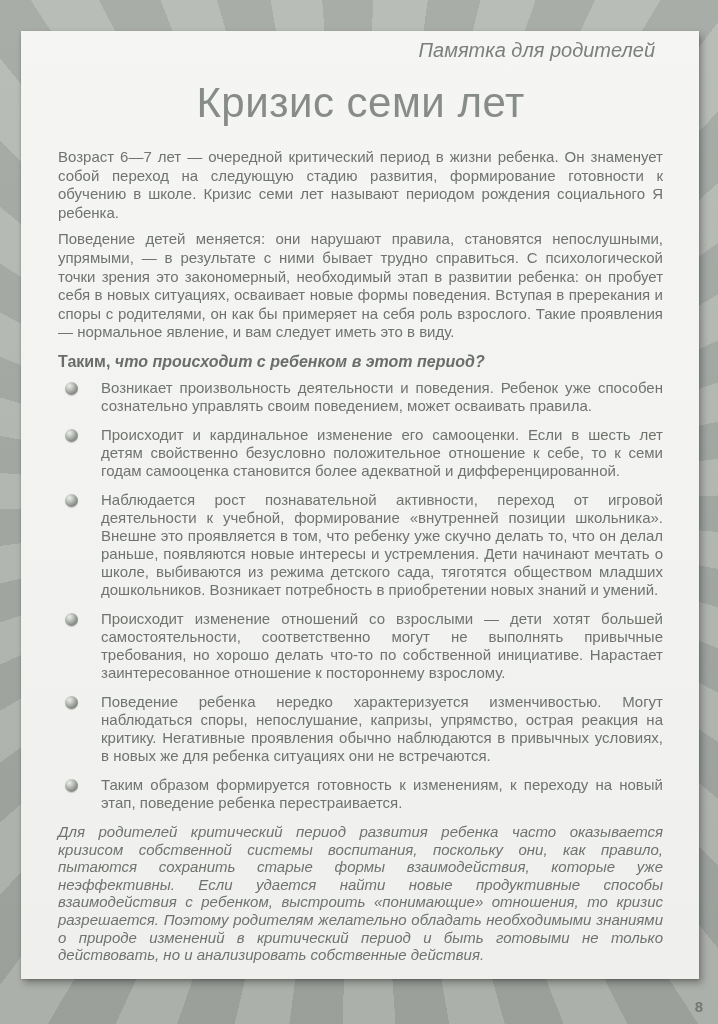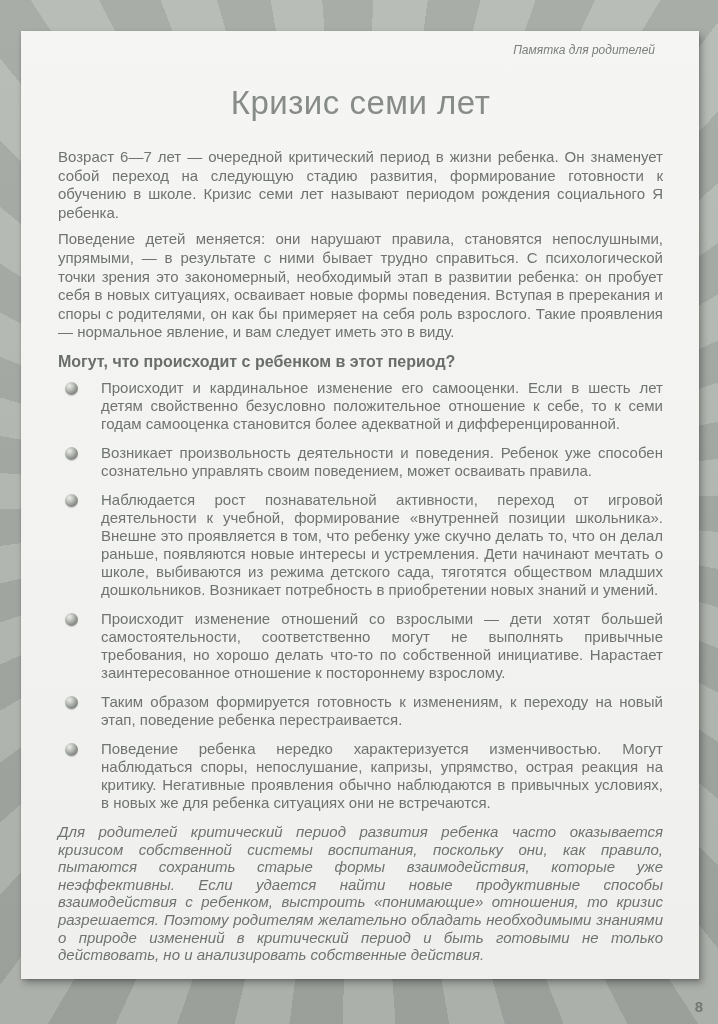--- a/index.html
+++ b/index.html
@@ -31,49 +31,49 @@
     background: linear-gradient(180deg, #f5f5f3 0%, #f2f2f0 60%, #efefed 100%);
     box-shadow: 3px 4px 7px rgba(0,0,0,0.30), 0 1px 2px rgba(0,0,0,0.18);
     box-sizing: border-box;
     padding: 10px 36px 14px 37px;
     overflow: hidden;
     z-index: 1;
   }
   .header-note {
     text-align: right;
     font-style: italic;
-    font-size: 12px;
+    font-size: 20px;
     line-height: 18px;
     color: #7b807c;
     padding-right: 8px;
   }
   .doc-title {
     margin: 24px 0 25px;
     text-align: center;
-    font-size: 33px;
+    font-size: 42px;
     font-weight: 400;
     line-height: 40px;
     letter-spacing: 0.5px;
     color: #878c88;
   }
   .para {
     margin: 0 0 8px;
     font-size: 15px;
     line-height: 18.6px;
     color: #6f746f;
     text-align: justify;
   }
   .q-heading {
     margin: 10px 0 7px;
     font-size: 16px;
     font-weight: 700;
     line-height: 20px;
     color: #696e6a;
   }
-  .q-heading .q-part { }
+  .q-heading .q-part { font-style: italic; }
   ul.points {
     list-style: none;
     margin: 0; padding: 0;
   }
   ul.points li {
     position: relative;
     margin: 0 0 11px;
     padding-left: 43px;
     font-size: 15px;
     line-height: 18px;
@@ -122,47 +122,47 @@
 
     <div class="header-note">Памятка для родителей</div>
 
     <h1 class="doc-title">Кризис семи лет</h1>
 
     <p class="para">Возраст 6—7 лет — очередной критический период в жизни ребенка. Он знаменует собой переход на следующую стадию развития, формирование готовности к обучению в школе. Кризис семи лет называют периодом рождения социального Я ребенка.</p>
 
     <p class="para">Поведение детей меняется: они нарушают правила, становятся непослушными, упрямыми, — в результате с ними бывает трудно справиться. С психологической точки зрения это закономерный, необходимый этап в развитии ребенка: он пробует себя в новых ситуациях, осваивает новые формы поведения. Вступая в пререкания и споры с родителями, он как бы примеряет на себя роль взрослого. Такие проявления — нормальное явление, и вам следует иметь это в виду.</p>
 
     <div class="q-heading">
-      <span>Могут, </span><span class="q-part">что происходит с ребенком в этот период?</span>
+      <span>Таким, </span><span class="q-part">что происходит с ребенком в этот период?</span>
     </div>
 
     <ul class="points">
       <li>
         <span class="sphere"></span>
-        <span>Происходит и кардинальное изменение его самооценки. Если в шесть лет детям свойственно безусловно положительное отношение к себе, то к семи годам самооценка становится более адекватной и дифференцированной.</span>
+        <span>Возникает произвольность деятельности и поведения. Ребенок уже способен сознательно управлять своим поведением, может осваивать правила.</span>
       </li>
       <li>
         <span class="sphere"></span>
-        <span>Возникает произвольность деятельности и поведения. Ребенок уже способен сознательно управлять своим поведением, может осваивать правила.</span>
+        <span>Происходит и кардинальное изменение его самооценки. Если в шесть лет детям свойственно безусловно положительное отношение к себе, то к семи годам самооценка становится более адекватной и дифференцированной.</span>
       </li>
       <li>
         <span class="sphere"></span>
         <span>Наблюдается рост познавательной активности, переход от игровой деятельности к учебной, формирование «внутренней позиции школьника». Внешне это проявляется в том, что ребенку уже скучно делать то, что он делал раньше, появляются новые интересы и устремления. Дети начинают мечтать о школе, выбиваются из режима детского сада, тяготятся обществом младших дошкольников. Возникает потребность в приобретении новых знаний и умений.</span>
       </li>
       <li>
         <span class="sphere"></span>
         <span>Происходит изменение отношений со взрослыми — дети хотят большей самостоятельности, соответственно могут не выполнять привычные требования, но хорошо делать что-то по собственной инициативе. Нарастает заинтересованное отношение к постороннему взрослому.</span>
       </li>
       <li>
         <span class="sphere"></span>
-        <span>Таким образом формируется готовность к изменениям, к переходу на новый этап, поведение ребенка перестраивается.</span>
+        <span>Поведение ребенка нередко характеризуется изменчивостью. Могут наблюдаться споры, непослушание, капризы, упрямство, острая реакция на критику. Негативные проявления обычно наблюдаются в привычных условиях, в новых же для ребенка ситуациях они не встречаются.</span>
       </li>
       <li>
         <span class="sphere"></span>
-        <span>Поведение ребенка нередко характеризуется изменчивостью. Могут наблюдаться споры, непослушание, капризы, упрямство, острая реакция на критику. Негативные проявления обычно наблюдаются в привычных условиях, в новых же для ребенка ситуациях они не встречаются.</span>
+        <span>Таким образом формируется готовность к изменениям, к переходу на новый этап, поведение ребенка перестраивается.</span>
       </li>
     </ul>
 
 
     <p class="para closing">Для родителей критический период развития ребенка часто оказывается кризисом собственной системы воспитания, поскольку они, как правило, пытаются сохранить старые формы взаимодействия, которые уже неэффективны. Если удается найти новые продуктивные способы взаимодействия с ребенком, выстроить «понимающие» отношения, то кризис разрешается. Поэтому родителям желательно обладать необходимыми знаниями о природе изменений в критический период и быть готовыми не только действовать, но и анализировать собственные действия.</p>
 
   </div>
 
   <div class="page-number">8</div>
 

